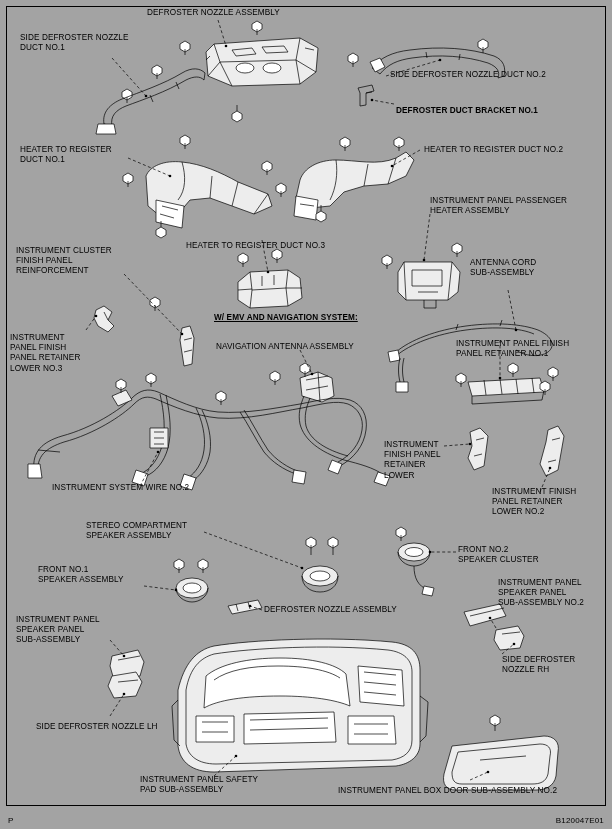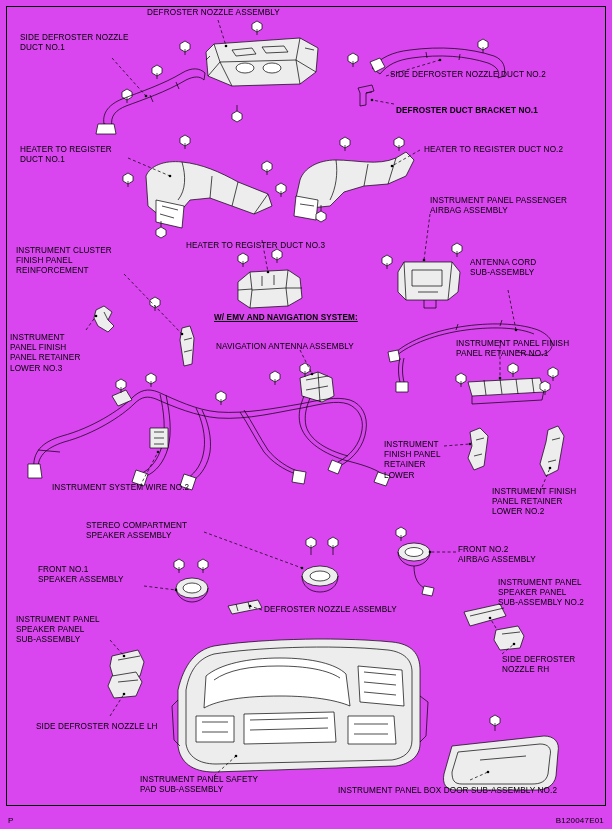--- a/index.html
+++ b/index.html
@@ -4,21 +4,21 @@
 <style>
   html, body {
     margin: 0;
     padding: 0;
     background: #ffffff;
   }
   #page {
     position: relative;
     width: 612px;
     height: 829px;
-    background: #d946ef;
+    background: #a3a3a3;
     font-family: "Liberation Sans", sans-serif;
     overflow: hidden;
   }
   #frame {
     position: absolute;
     left: 6px;
     top: 6px;
     width: 600px;
     height: 800px;
     border: 1px solid #000;
@@ -530,21 +530,21 @@
   <div class="lbl" style="left:147px; top:8px;">DEFROSTER NOZZLE ASSEMBLY</div>
   <div class="lbl" style="left:20px;  top:33px;">SIDE DEFROSTER NOZZLE
 DUCT NO.1</div>
   <div class="lbl" style="left:390px; top:70px;">SIDE DEFROSTER NOZZLE DUCT NO.2</div>
   <div class="lbl" style="left:396px; top:106px;font-weight:bold;">DEFROSTER DUCT BRACKET NO.1</div>
   <div class="lbl" style="left:20px;  top:145px;">HEATER TO REGISTER
 DUCT NO.1</div>
   <div class="lbl" style="left:424px; top:145px;">HEATER TO REGISTER DUCT NO.2</div>
   <div class="lbl" style="left:186px; top:241px;">HEATER TO REGISTER DUCT NO.3</div>
   <div class="lbl" style="left:430px; top:196px;">INSTRUMENT PANEL PASSENGER
-AIRBAG ASSEMBLY</div>
+HEATER ASSEMBLY</div>
   <div class="lbl" style="left:16px;  top:246px;">INSTRUMENT CLUSTER
 FINISH PANEL
 REINFORCEMENT</div>
   <div class="lbl" style="left:470px; top:258px;">ANTENNA CORD
 SUB-ASSEMBLY</div>
   <div class="lbl" style="left:10px;  top:333px;">INSTRUMENT
 PANEL FINISH
 PANEL RETAINER
 LOWER NO.3</div>
   <div class="lbl bold" style="left:214px; top:313px;text-decoration:underline;">W/ EMV AND NAVIGATION SYSTEM:</div>
@@ -557,21 +557,21 @@
 LOWER</div>
   <div class="lbl" style="left:492px; top:487px;">INSTRUMENT FINISH
 PANEL RETAINER
 LOWER NO.2</div>
   <div class="lbl" style="left:52px;  top:483px;">INSTRUMENT SYSTEM WIRE NO.2</div>
   <div class="lbl" style="left:86px;  top:521px;">STEREO COMPARTMENT
 SPEAKER ASSEMBLY</div>
   <div class="lbl" style="left:38px;  top:565px;">FRONT NO.1
 SPEAKER ASSEMBLY</div>
   <div class="lbl" style="left:458px; top:545px;">FRONT NO.2
-AIRBAG ASSEMBLY</div>
+SPEAKER CLUSTER</div>
   <div class="lbl" style="left:264px; top:605px;">DEFROSTER NOZZLE ASSEMBLY</div>
   <div class="lbl" style="left:498px; top:578px;">INSTRUMENT PANEL
 SPEAKER PANEL
 SUB-ASSEMBLY NO.2</div>
   <div class="lbl" style="left:16px;  top:615px;">INSTRUMENT PANEL
 SPEAKER PANEL
 SUB-ASSEMBLY</div>
   <div class="lbl" style="left:502px; top:655px;">SIDE DEFROSTER
 NOZZLE RH</div>
   <div class="lbl" style="left:36px;  top:722px;">SIDE DEFROSTER NOZZLE LH</div>

